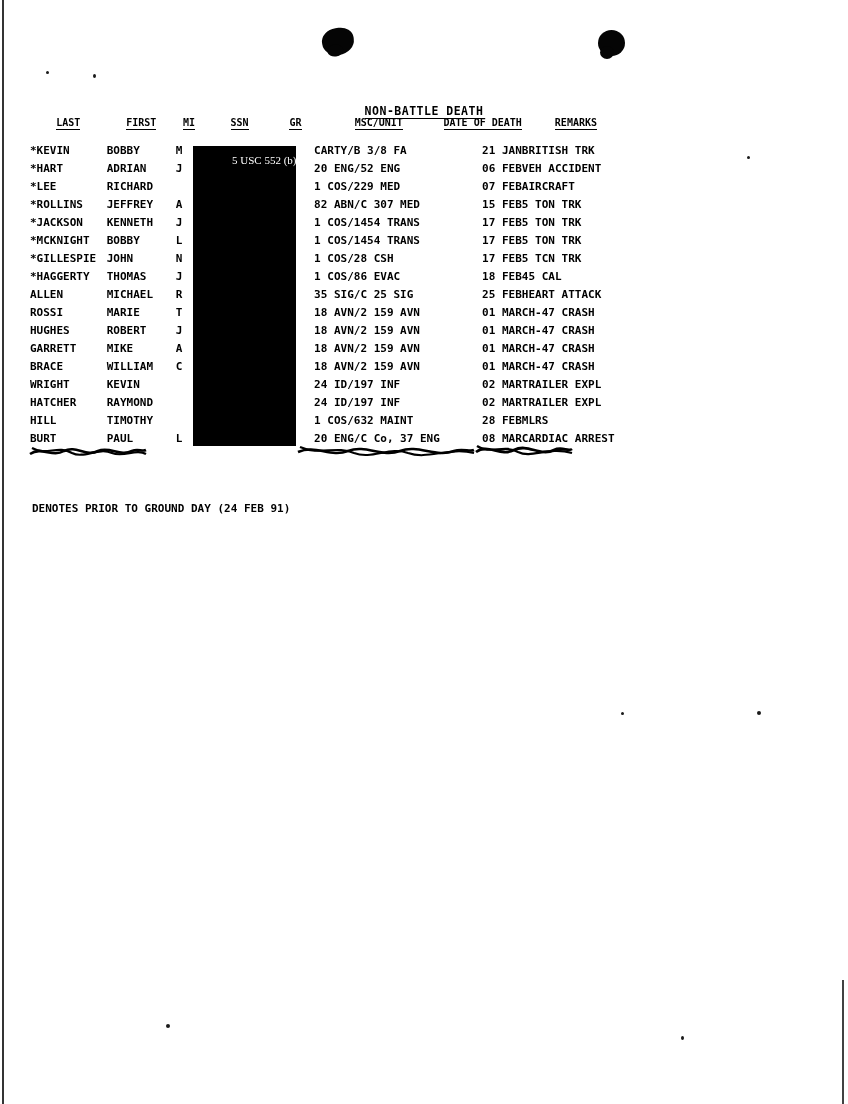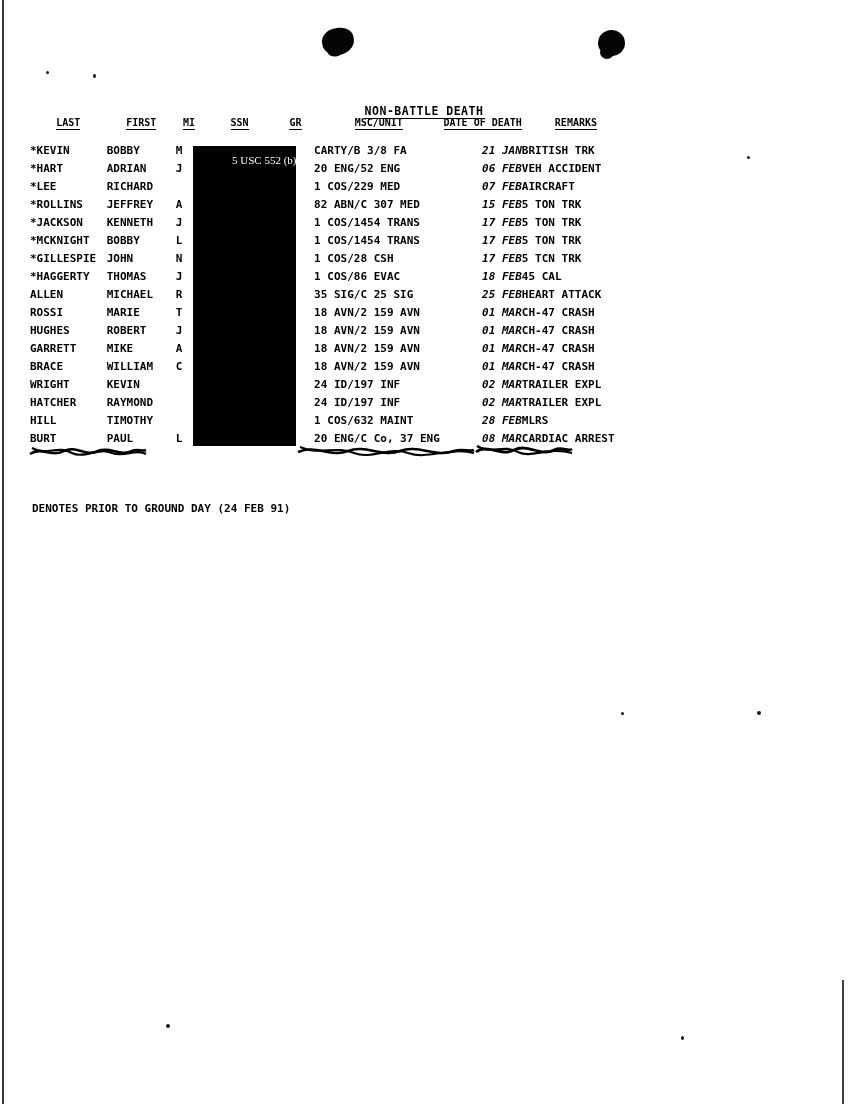--- a/index.html
+++ b/index.html
@@ -133,21 +133,21 @@
   col.c-last   { width: 78px; }
   col.c-first  { width: 72px; }
   col.c-mi     { width: 28px; }
   col.c-ssn    { width: 82px; }
   col.c-gr     { width: 40px; }
   col.c-unit   { width: 130px; }
   col.c-date   { width: 78px; }
   col.c-rem    { width: 110px; }
 
   td.gr { text-align: left; padding-left: 2px; }
-  td.date { text-align: right; padding-right: 16px; font-style: italic; }
+  td.date { text-align: right; padding-right: 16px; }
   th.date-h { text-align: right; padding-right: 16px; margin-top: 40px; }
 
   
   .redaction {
     position: absolute;
     left: 193px;
     top: 146px;
     width: 103px;
     height: 300px;
     background: #000000;

